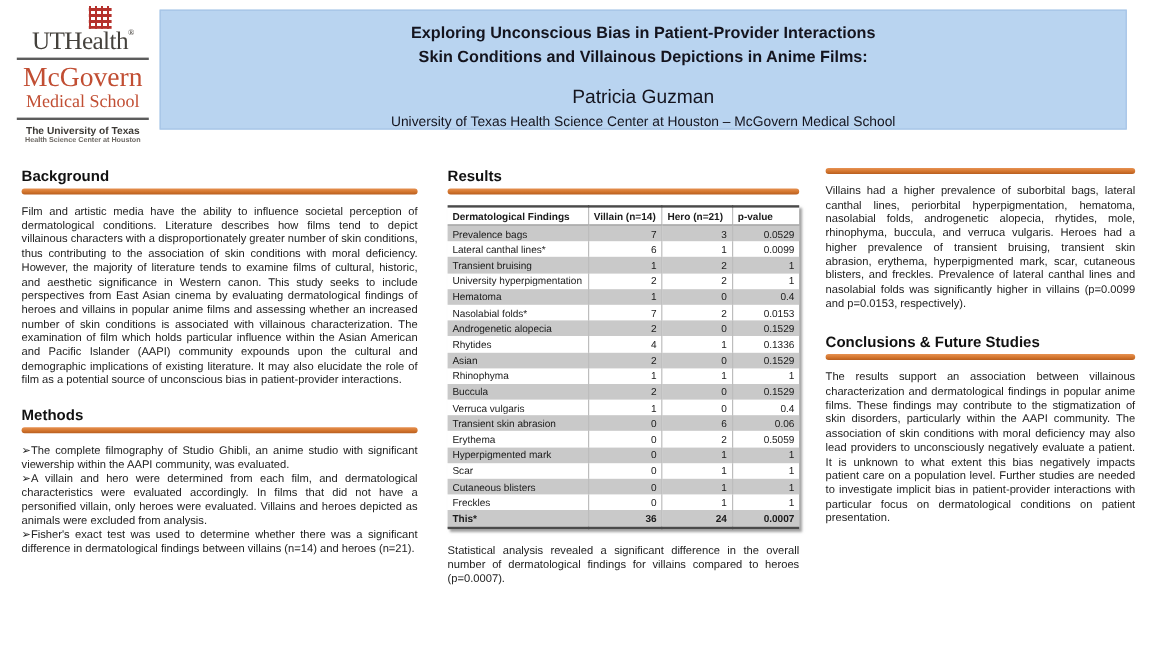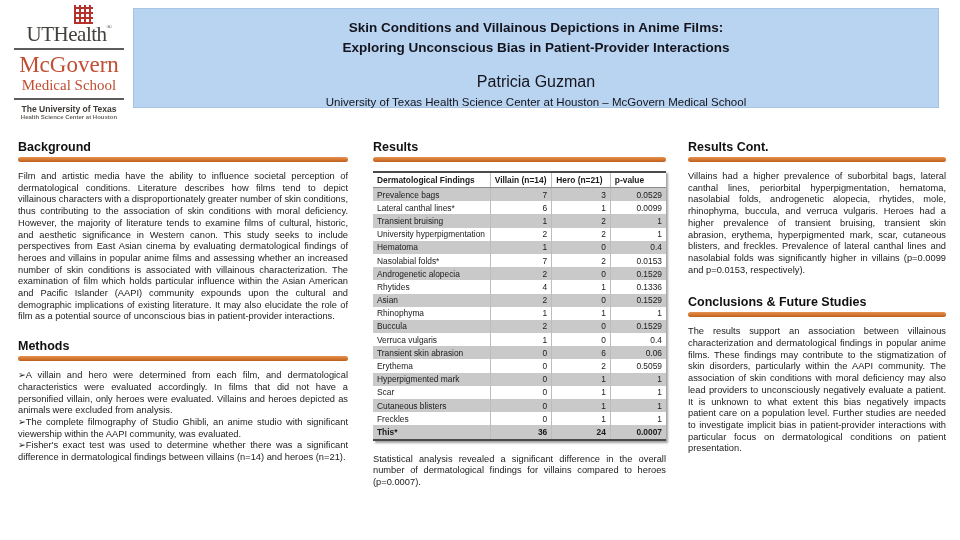--- a/index.html
+++ b/index.html
@@ -69,35 +69,35 @@
   <div class="brand"><span>UTHealth</span><sup>®</sup></div>
   <hr class="logo-rule">
   <div class="mcgovern">McGovern</div>
   <div class="medschool">Medical School</div>
   <hr class="logo-rule2">
   <div class="org1">The University of Texas</div>
   <div class="org2">Health Science Center at Houston</div>
 </div>
 
 <div class="banner">
+  <div class="title">Exploring Unconscious Bias in Patient-Provider Interactions</div>
   <div class="title">Skin Conditions and Villainous Depictions in Anime Films:</div>
-  <div class="title">Exploring Unconscious Bias in Patient-Provider Interactions</div>
   <div class="author">Patricia Guzman</div>
   <div class="affiliation">University of Texas Health Science Center at Houston – McGovern Medical School</div>
 </div>
 
 <div class="col" id="col1">
   <h2 class="sec">Background</h2>
   <div class="bar"></div>
   <p class="body">Film and artistic media have the ability to influence societal perception of dermatological conditions. Literature describes how films tend to depict villainous characters with a disproportionately greater number of skin conditions, thus contributing to the association of skin conditions with moral deficiency. However, the majority of literature tends to examine films of cultural, historic, and aesthetic significance in Western canon. This study seeks to include perspectives from East Asian cinema by evaluating dermatological findings of heroes and villains in popular anime films and assessing whether an increased number of skin conditions is associated with villainous characterization. The examination of film which holds particular influence within the Asian American and Pacific Islander (AAPI) community expounds upon the cultural and demographic implications of existing literature. It may also elucidate the role of film as a potential source of unconscious bias in patient-provider interactions.</p>
 
   <h2 class="sec sec-gap">Methods</h2>
   <div class="bar"></div>
+  <p class="body bullet">➢The complete filmography of Studio Ghibli, an anime studio with significant viewership within the AAPI community, was evaluated.</p>
   <p class="body bullet">➢A villain and hero were determined from each film, and dermatological characteristics were evaluated accordingly. In films that did not have a personified villain, only heroes were evaluated. Villains and heroes depicted as animals were excluded from analysis.</p>
-  <p class="body bullet">➢The complete filmography of Studio Ghibli, an anime studio with significant viewership within the AAPI community, was evaluated.</p>
   <p class="body bullet">➢Fisher's exact test was used to determine whether there was a significant difference in dermatological findings between villains (n=14) and heroes (n=21).</p>
 </div>
 
 <div class="col" id="col2">
   <h2 class="sec">Results</h2>
   <div class="bar"></div>
   <table>
     <thead>
         <tr id="table-head-row">
           <th>Dermatological Findings</th>
@@ -220,20 +220,19 @@
           <td>36</td>
           <td>24</td>
           <td>0.0007</td>
         </tr>
       </tbody>
   </table>
   <p class="body note">Statistical analysis revealed a significant difference in the overall number of dermatological findings for villains compared to heroes (p=0.0007).</p>
 </div>
 
 <div class="col" id="col3">
-  <h2 class="sec">Results Cont.</h2>
   <div class="bar"></div>
   <p class="body">Villains had a higher prevalence of suborbital bags, lateral canthal lines, periorbital hyperpigmentation, hematoma, nasolabial folds, androgenetic alopecia, rhytides, mole, rhinophyma, buccula, and verruca vulgaris. Heroes had a higher prevalence of transient bruising, transient skin abrasion, erythema, hyperpigmented mark, scar, cutaneous blisters, and freckles. Prevalence of lateral canthal lines and nasolabial folds was significantly higher in villains (p=0.0099 and p=0.0153, respectively).</p>
 
   <h2 class="sec sec-gap3">Conclusions &amp; Future Studies</h2>
   <div class="bar"></div>
   <p class="body">The results support an association between villainous characterization and dermatological findings in popular anime films. These findings may contribute to the stigmatization of skin disorders, particularly within the AAPI community. The association of skin conditions with moral deficiency may also lead providers to unconsciously negatively evaluate a patient. It is unknown to what extent this bias negatively impacts patient care on a population level. Further studies are needed to investigate implicit bias in patient-provider interactions with particular focus on dermatological conditions on patient presentation.</p>
 </div>
 
 </body></html>

